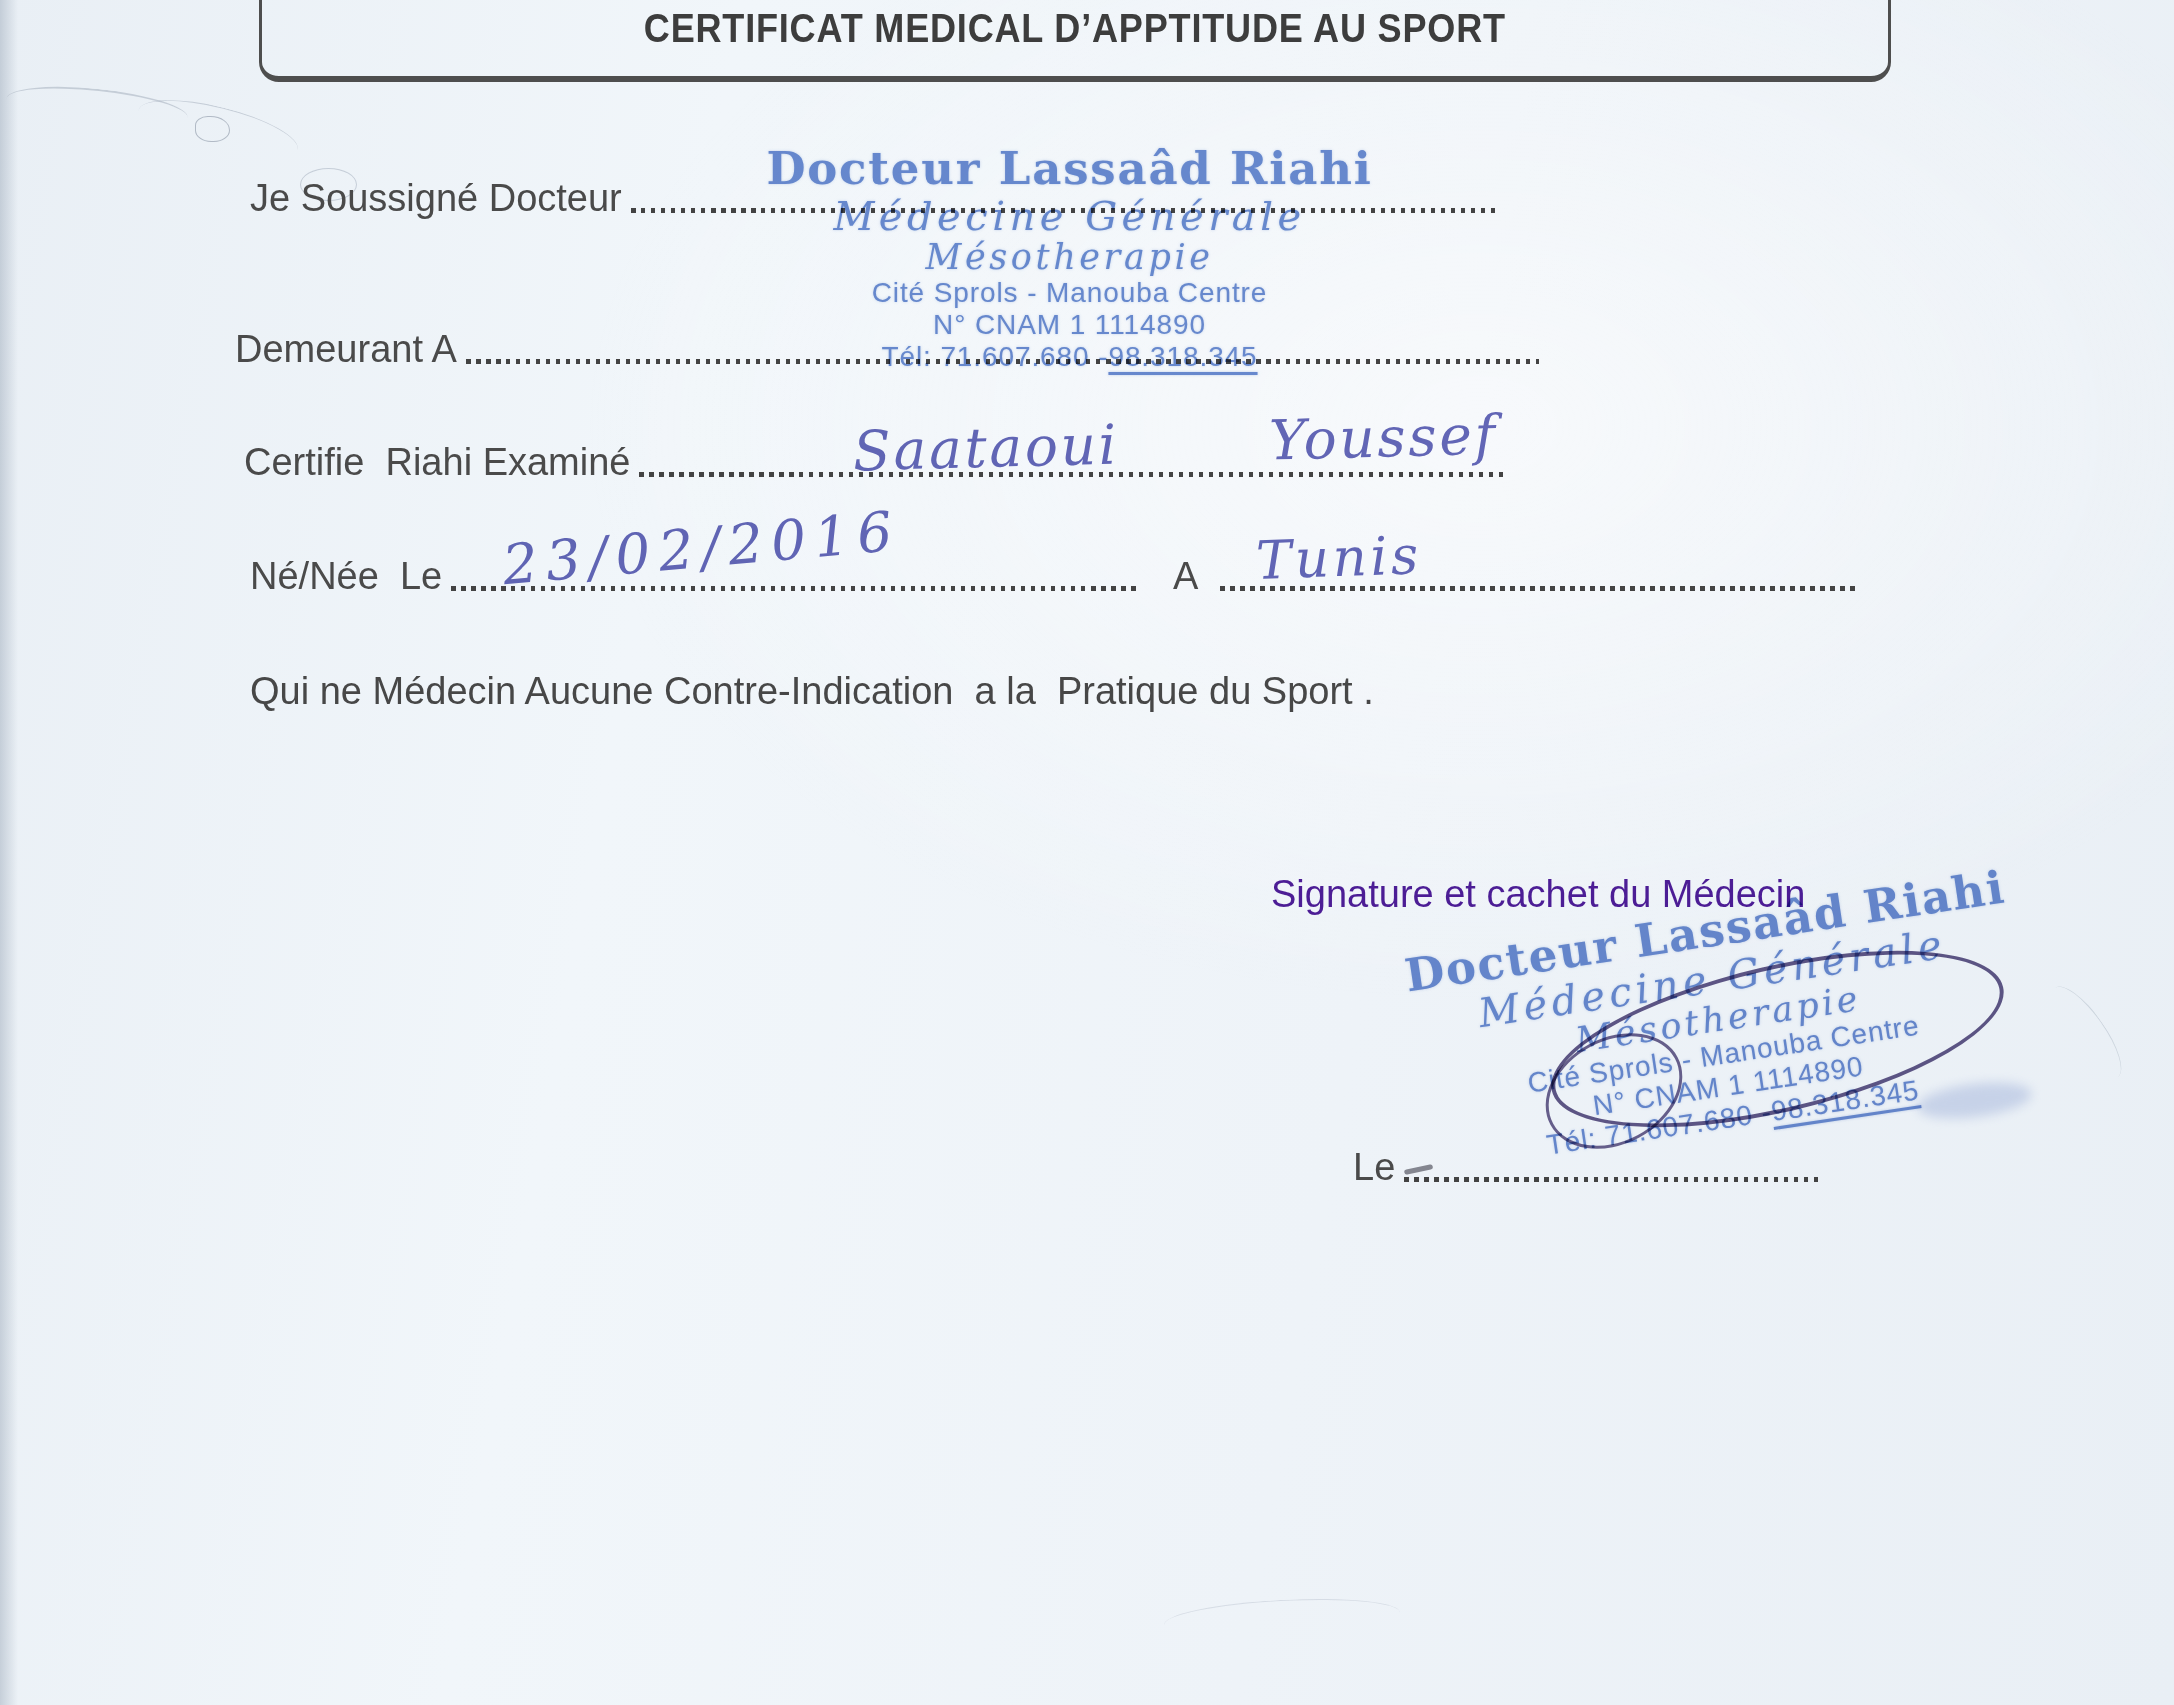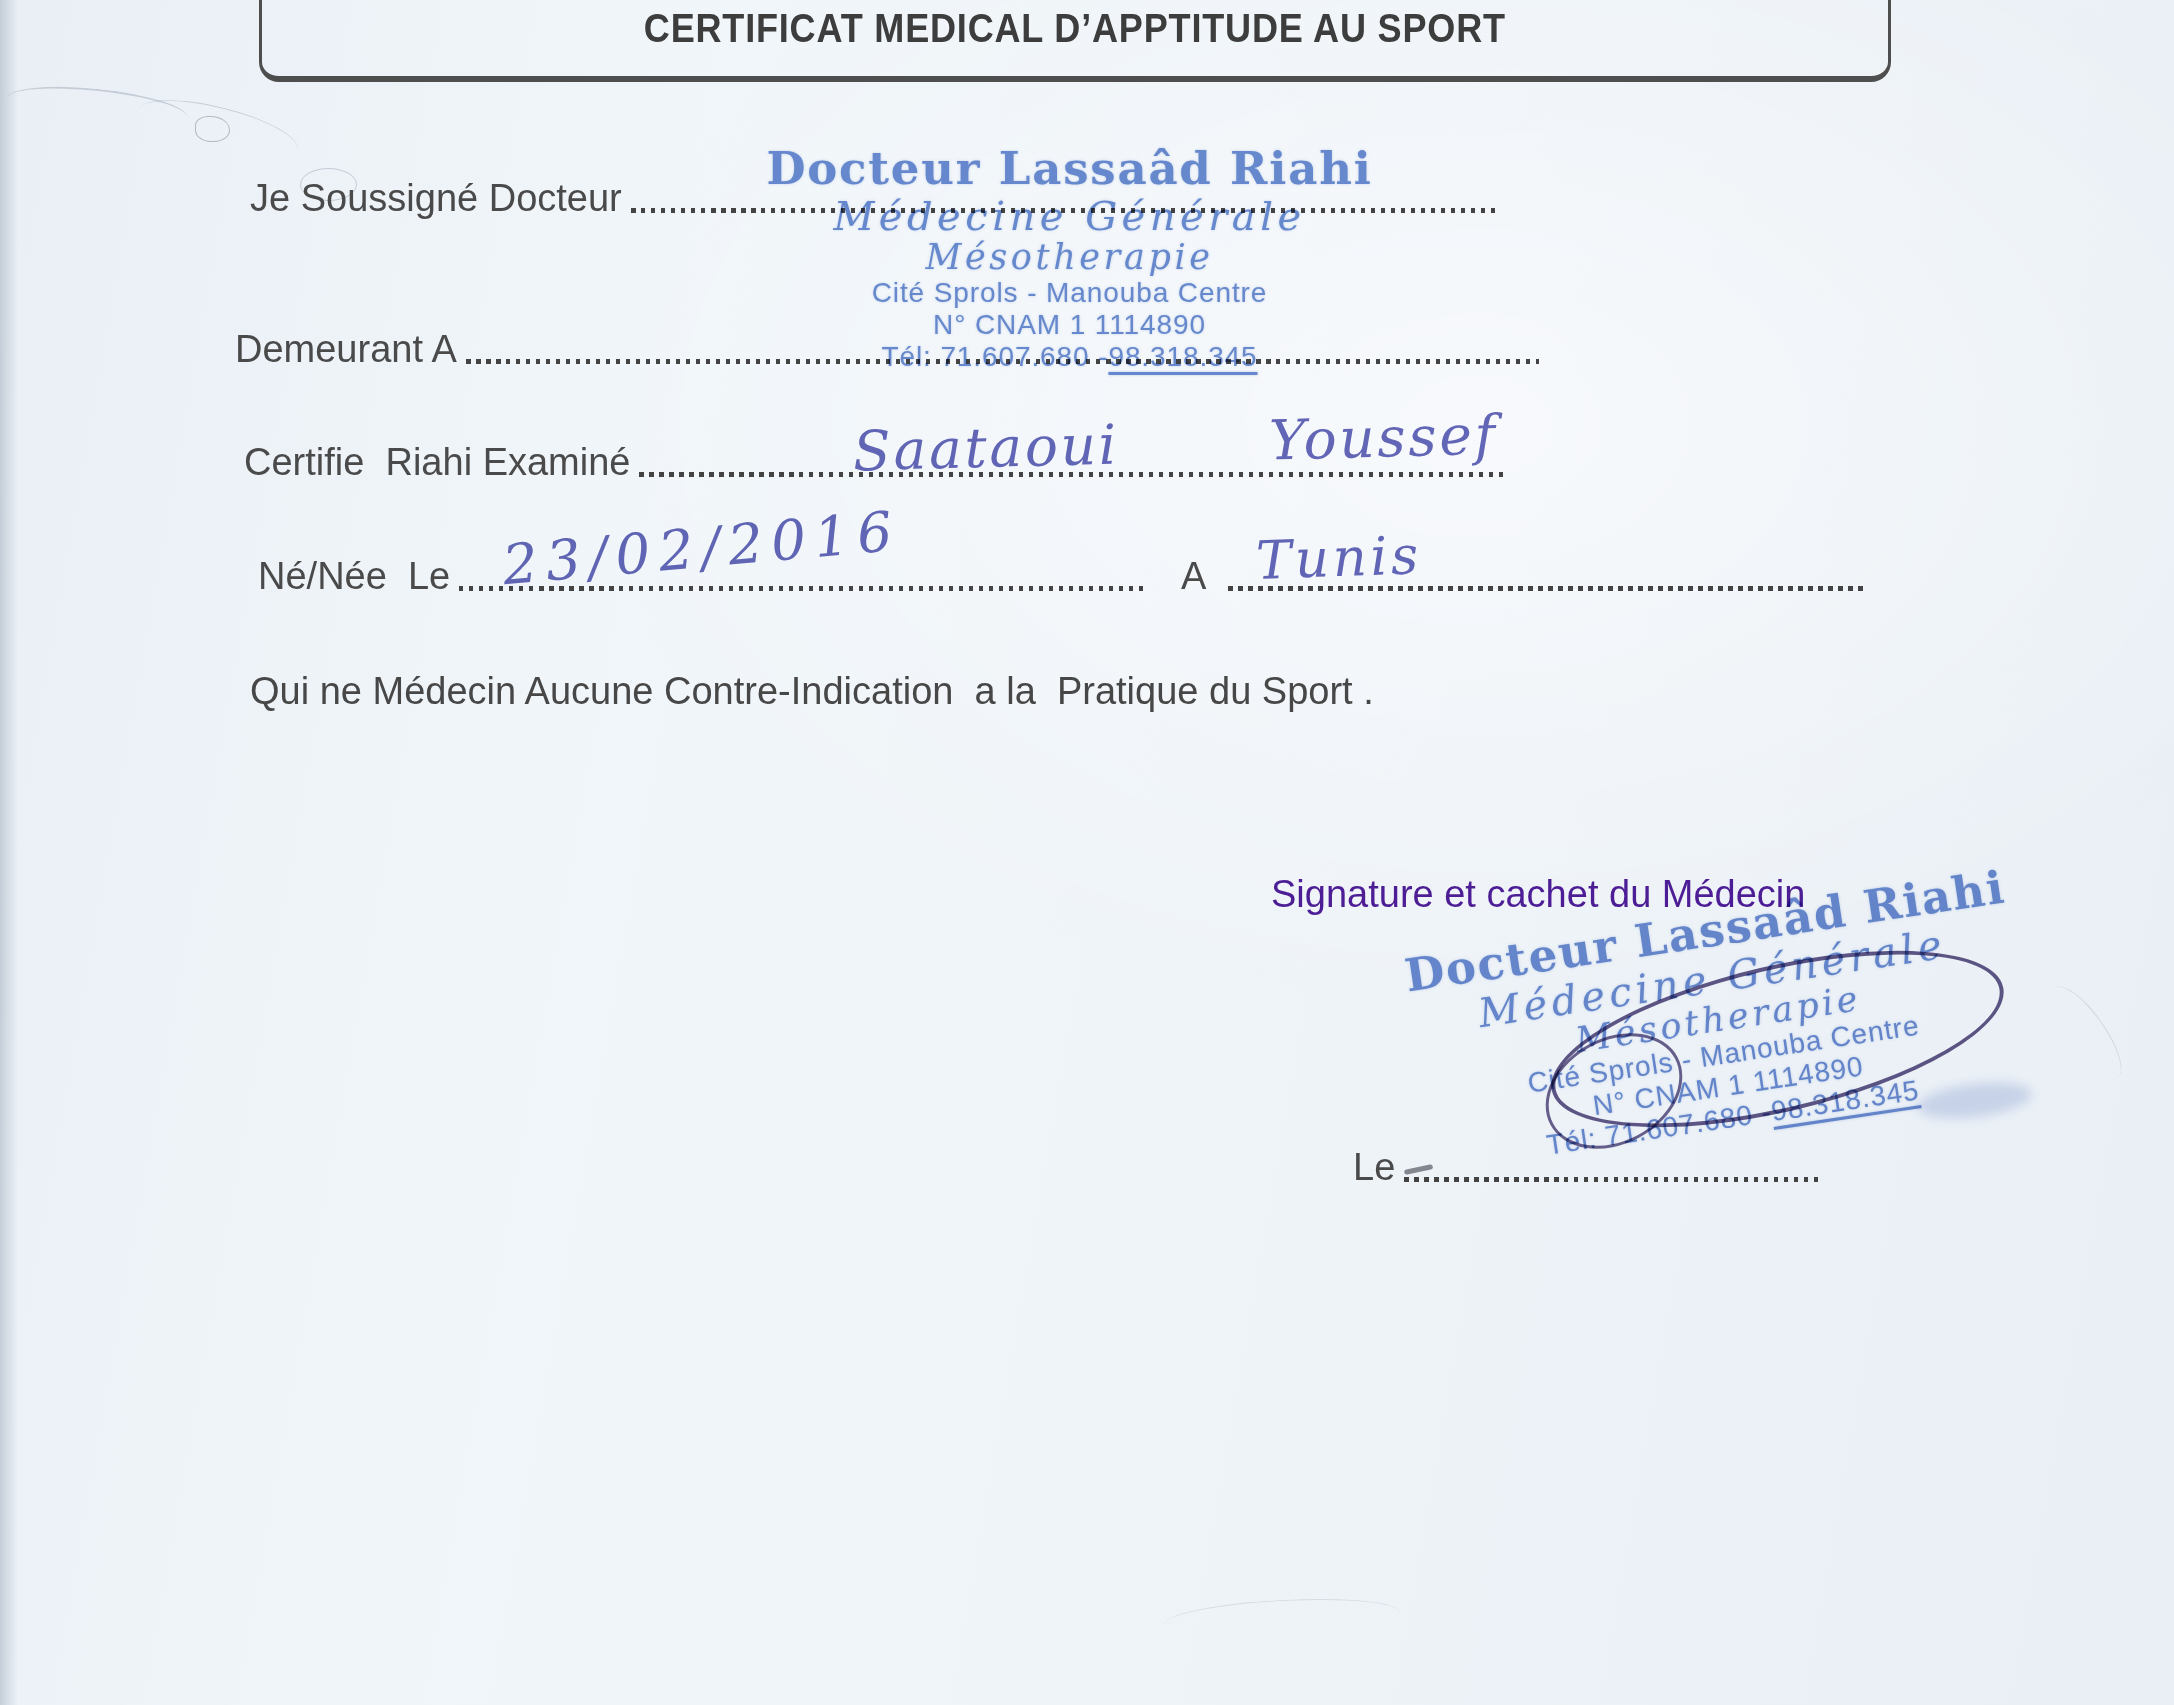--- a/index.html
+++ b/index.html
@@ -30,21 +30,21 @@
     transform:scaleX(.88);white-space:pre;}
   
   .fline{position:absolute;display:flex;align-items:flex-end;color:#4a4a4a;font-size:38px;}
   .lbl{white-space:pre;line-height:1.1;}
   .dots{flex:1;height:5.5px;margin:0 0 6.4px 9px;
     background:repeating-linear-gradient(to right,#434343 0 4.5px,rgba(0,0,0,0) 4.5px 10px);}
   .dots.fixed{flex:0 0 auto;}
   .line-je{left:250px;top:178px;width:1248px;}
   .line-dem{left:235px;top:329px;width:1304px;}
   .line-exam{left:244px;top:442px;width:1264px;}
-  .line-ne{left:258px;top:556px;width:1606px;text-align:center;}
+  .line-ne{left:250px;top:556px;width:1606px;text-align:center;}
   .line-ne .mid-a{margin:0 12.7px 0 36px;white-space:pre;}
   .statement{position:absolute;left:250px;top:670px;color:#474747;font-size:38px;white-space:pre;}
   .sig-caption{position:absolute;left:1271px;top:873px;color:#4c1d95;font-size:38px;white-space:pre;}
   .line-le{left:1353px;top:1147px;width:465px;}
   .pen-dash{position:absolute;left:1404px;top:1167px;width:29px;height:4.5px;background:#4c4c58;
     opacity:.65;transform:rotate(-12deg);border-radius:2.7px;}
   
   .stamp{position:absolute;width:627px;text-align:center;color:#5b80cc;
     mix-blend-mode:multiply;opacity:.9;text-shadow:0 0 2.7px rgba(90,125,200,.35);}
   .stamp .s-name{font-family:"DejaVu Serif",serif;font-weight:bold;font-size:45px;letter-spacing:1.8px;line-height:1.08;}

